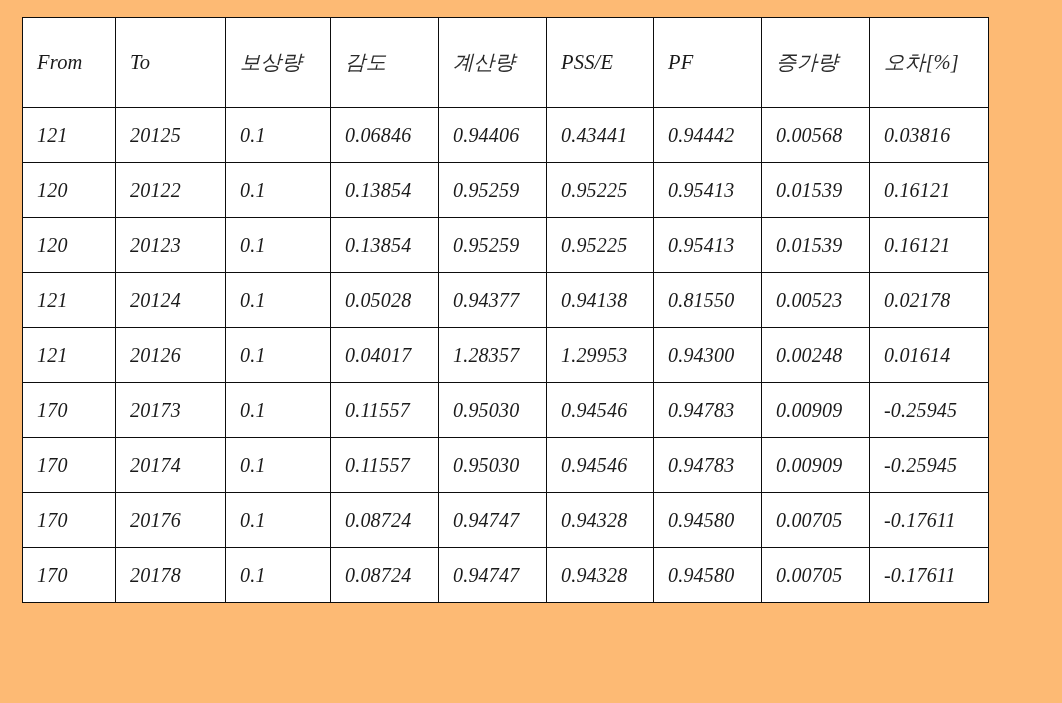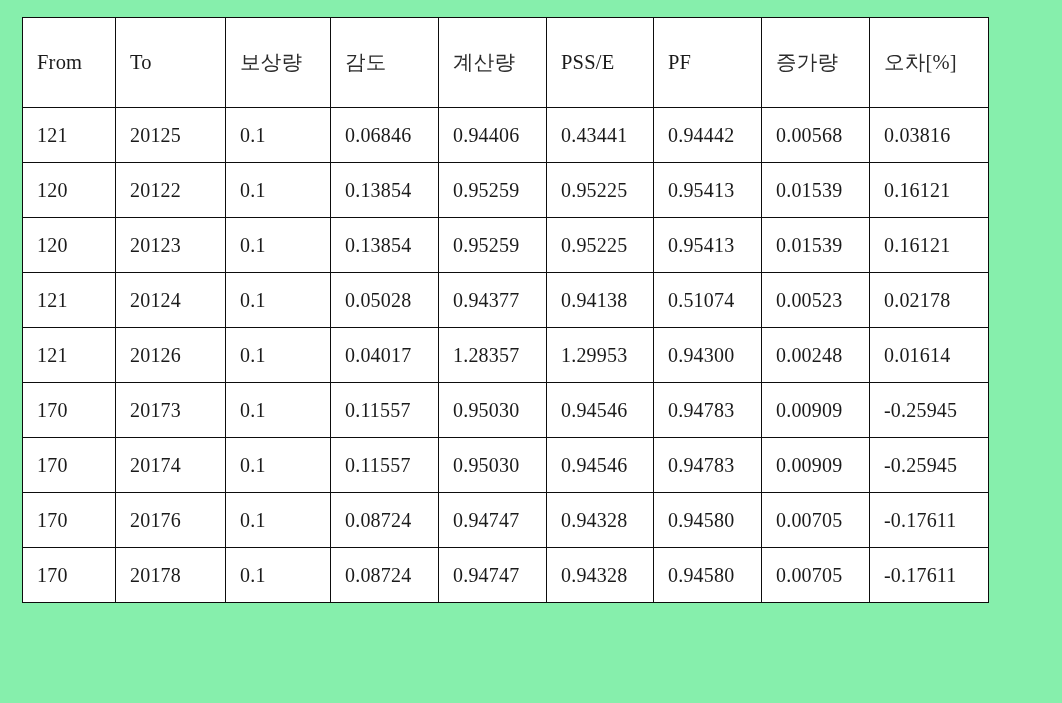--- a/index.html
+++ b/index.html
@@ -13,21 +13,22 @@
   body {
     font-family: "Liberation Serif", "DejaVu Serif", serif;
     color: #1a1a1a;
     overflow: hidden;
   }
 
   #page {
     position: relative;
     width: 1062px;
     height: 703px;
-    background: #86efac;
+    background: #fdba74;
+    font-style: italic;
   }
 
   #table-wrap {
     position: absolute;
     left: 22px;
     top: 17px;
     width: 966px;
   }
 
   table.data-table {
@@ -142,21 +143,21 @@
             <td>0.01539</td>
             <td>0.16121</td>
           </tr>
           <tr class="data-row">
             <td>121</td>
             <td>20124</td>
             <td>0.1</td>
             <td>0.05028</td>
             <td>0.94377</td>
             <td>0.94138</td>
-            <td>0.51074</td>
+            <td>0.81550</td>
             <td>0.00523</td>
             <td>0.02178</td>
           </tr>
           <tr class="data-row">
             <td>121</td>
             <td>20126</td>
             <td>0.1</td>
             <td>0.04017</td>
             <td>1.28357</td>
             <td>1.29953</td>

